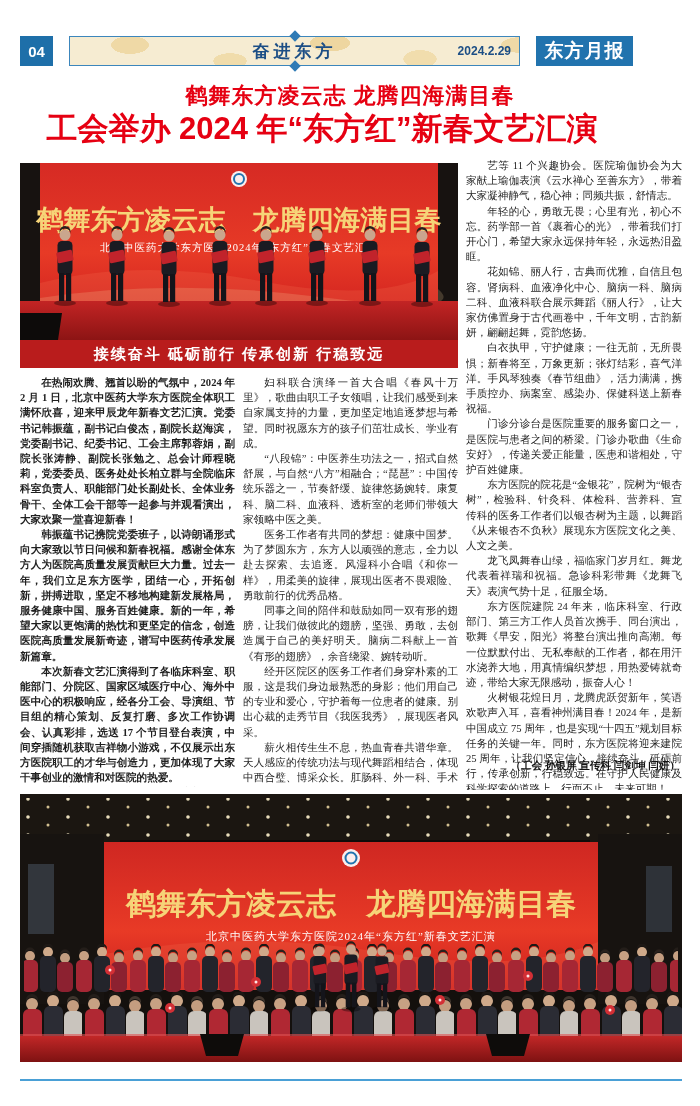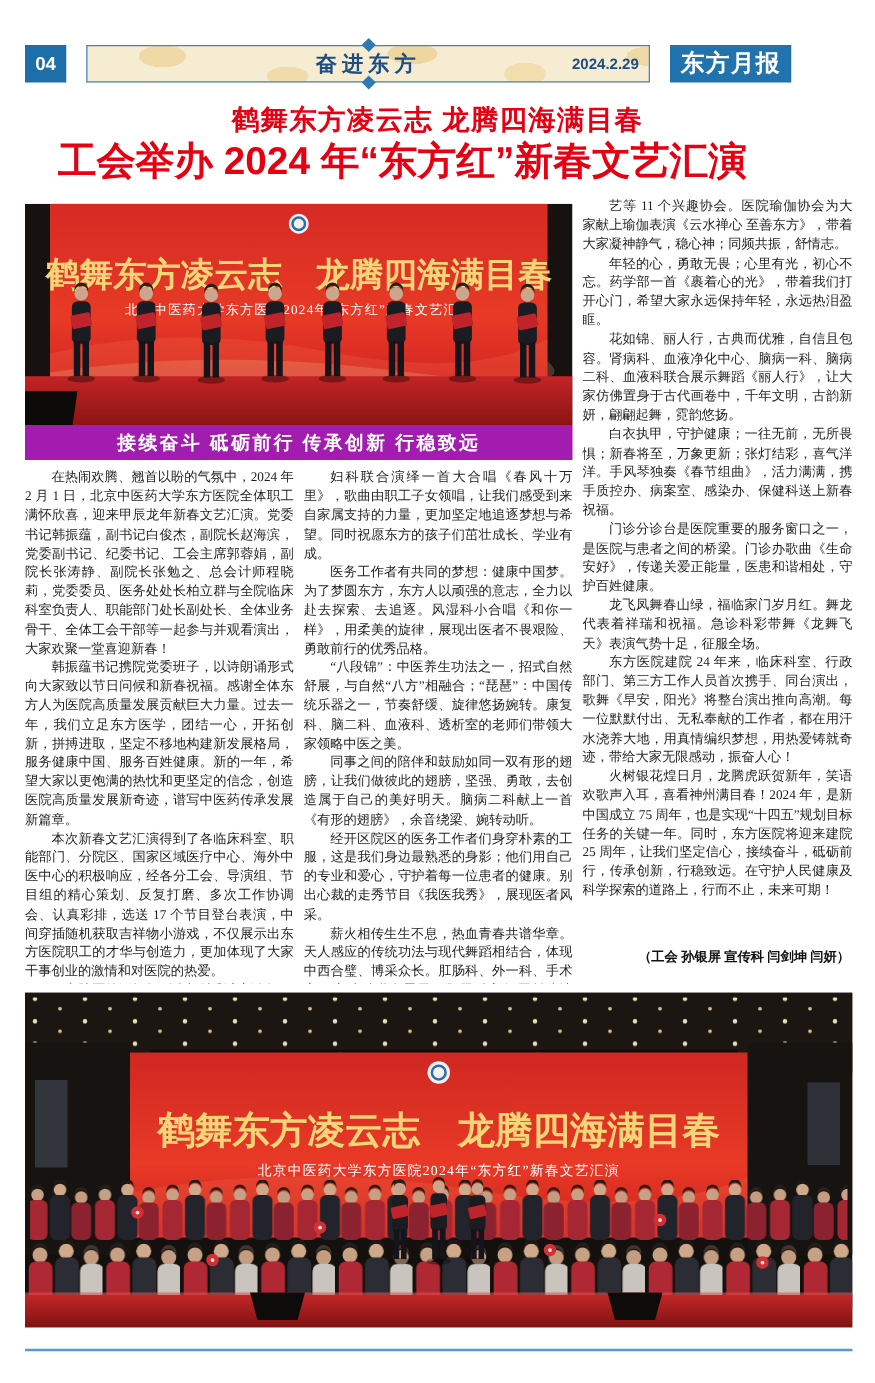--- a/index.html
+++ b/index.html
@@ -30,25 +30,25 @@
             font-size:19px;letter-spacing:1px;}
   
   .kicker{position:absolute;left:0;top:81px;width:700px;text-align:center;color:#e60012;
           font-family:"Liberation Sans",sans-serif;font-weight:bold;font-size:22px;letter-spacing:1px;}
   .main-title{position:absolute;left:0;top:108px;width:644px;text-align:center;color:#e60012;
           font-family:"Liberation Sans",sans-serif;font-weight:bold;font-size:31px;letter-spacing:0px;}
   
   .content{position:absolute;left:20px;top:158px;width:662px;display:flex;}
   .left-region{width:438px;}
   .photo-top{display:block;width:438px;height:177px;margin-top:5px;}
-  .caption-bar{width:438px;height:28px;background:#a21caf;color:#fff;display:flex;align-items:center;
+  .caption-bar{width:438px;height:28px;background:#b91c1c;color:#fff;display:flex;align-items:center;
                justify-content:center;font-family:"Liberation Sans",sans-serif;font-weight:bold;
                font-size:15px;letter-spacing:2px;}
   .two-cols{display:flex;margin-top:7px;height:412px;overflow:hidden;}
-  .colA{width:215px;margin-right:8px;}
+  .colA{width:215px;margin-right:8px;font-weight:bold;}
   .colB{width:215px;}
   .colC{width:216px;margin-left:8px;position:relative;height:632px;overflow:hidden;}
   .bodytext p{margin:0;text-indent:2em;text-align:justify;font-size:10.6px;line-height:15.2px;color:#1f1f1f;}
   .byline{position:absolute;right:2px;bottom:17px;font-weight:bold;font-size:10.6px;color:#111;}
   
   .photo-bottom{display:block;position:absolute;left:20px;top:794px;width:662px;height:268px;}
   
   .footer-rule{position:absolute;left:20px;top:1079px;width:662px;height:2px;background:#4aa0d6;}
 </style>
 </head>
@@ -121,36 +121,37 @@
       <div class="two-cols bodytext">
         <div class="colA">
           <p>在热闹欢腾、翘首以盼的气氛中，2024 年 2 月 1 日，北京中医药大学东方医院全体职工满怀欣喜，迎来甲辰龙年新春文艺汇演。党委书记韩振蕴，副书记白俊杰，副院长赵海滨，党委副书记、纪委书记、工会主席郭蓉娟，副院长张涛静、副院长张勉之、总会计师程晓莉，党委委员、医务处处长柏立群与全院临床科室负责人、职能部门处长副处长、全体业务骨干、全体工会干部等一起参与并观看演出，大家欢聚一堂喜迎新春！</p>
           <p>韩振蕴书记携院党委班子，以诗朗诵形式向大家致以节日问候和新春祝福。感谢全体东方人为医院高质量发展贡献巨大力量。过去一年，我们立足东方医学，团结一心，开拓创新，拼搏进取，坚定不移地构建新发展格局，服务健康中国、服务百姓健康。新的一年，希望大家以更饱满的热忱和更坚定的信念，创造医院高质量发展新奇迹，谱写中医药传承发展新篇章。</p>
           <p>本次新春文艺汇演得到了各临床科室、职能部门、分院区、国家区域医疗中心、海外中医中心的积极响应，经各分工会、导演组、节目组的精心策划、反复打磨、多次工作协调会、认真彩排，选送 17 个节目登台表演，中间穿插随机获取吉祥物小游戏，不仅展示出东方医院职工的才华与创造力，更加体现了大家干事创业的激情和对医院的热爱。</p>
           <p>二七院区的开场舞《张灯结彩庆新春》，激情四射、独具匠心，为“东方红”文艺汇演点燃全场气氛。</p>
 
         </div>
         <div class="colB">
           <p>妇科联合演绎一首大合唱《春风十万里》，歌曲由职工子女领唱，让我们感受到来自家属支持的力量，更加坚定地追逐梦想与希望。同时祝愿东方的孩子们茁壮成长、学业有成。</p>
+          <p>“八段锦”：中医养生功法之一，招式自然舒展，与自然“八方”相融合；“琵琶”：中国传统乐器之一，节奏舒缓、旋律悠扬婉转。康复科、脑二科、血液科、透析室的老师们带领大家领略中医之美。</p>
           <p>医务工作者有共同的梦想：健康中国梦。为了梦圆东方，东方人以顽强的意志，全力以赴去探索、去追逐。风湿科小合唱《和你一样》，用柔美的旋律，展现出医者不畏艰险、勇敢前行的优秀品格。</p>
-          <p>“八段锦”：中医养生功法之一，招式自然舒展，与自然“八方”相融合；“琵琶”：中国传统乐器之一，节奏舒缓、旋律悠扬婉转。康复科、脑二科、血液科、透析室的老师们带领大家领略中医之美。</p>
           <p>同事之间的陪伴和鼓励如同一双有形的翅膀，让我们做彼此的翅膀，坚强、勇敢，去创造属于自己的美好明天。脑病二科献上一首《有形的翅膀》，余音绕梁、婉转动听。</p>
           <p>经开区院区的医务工作者们身穿朴素的工服，这是我们身边最熟悉的身影；他们用自己的专业和爱心，守护着每一位患者的健康。别出心裁的走秀节目《我医我秀》，展现医者风采。</p>
           <p>薪火相传生生不息，热血青春共谱华章。天人感应的传统功法与现代舞蹈相结合，体现中西合璧、博采众长。肛肠科、外一科、手术室、麻醉科联合展示，肛肠科主任原创功法《武当太乙金扇功》，体现中医人“勤求古训，博采众长”的初心使命，迎来演出现场满堂彩！</p>
 
         </div>
       </div>
     </div>
 
     <div class="colC bodytext">
       <p>艺等 11 个兴趣协会。医院瑜伽协会为大家献上瑜伽表演《云水禅心 至善东方》，带着大家凝神静气，稳心神；同频共振，舒情志。</p>
       <p>年轻的心，勇敢无畏；心里有光，初心不忘。药学部一首《裹着心的光》，带着我们打开心门，希望大家永远保持年轻，永远热泪盈眶。</p>
       <p>花如锦、丽人行，古典而优雅，自信且包容。肾病科、血液净化中心、脑病一科、脑病二科、血液科联合展示舞蹈《丽人行》，让大家仿佛置身于古代画卷中，千年文明，古韵新妍，翩翩起舞，霓韵悠扬。</p>
       <p>白衣执甲，守护健康；一往无前，无所畏惧；新春将至，万象更新；张灯结彩，喜气洋洋。手风琴独奏《春节组曲》，活力满满，携手质控办、病案室、感染办、保健科送上新春祝福。</p>
       <p>门诊分诊台是医院重要的服务窗口之一，是医院与患者之间的桥梁。门诊办歌曲《生命安好》，传递关爱正能量，医患和谐相处，守护百姓健康。</p>
+      <p>东方医院的院花是“金银花”，院树为“银杏树”，检验科、针灸科、体检科、营养科、宣传科的医务工作者们以银杏树为主题，以舞蹈《从来银杏不负秋》展现东方医院文化之美、人文之美。</p>
       <p>龙飞凤舞春山绿，福临家门岁月红。舞龙代表着祥瑞和祝福。急诊科彩带舞《龙舞飞天》表演气势十足，征服全场。</p>
       <p>东方医院建院 24 年来，临床科室、行政部门、第三方工作人员首次携手、同台演出，歌舞《早安，阳光》将整台演出推向高潮。每一位默默付出、无私奉献的工作者，都在用汗水浇养大地，用真情编织梦想，用热爱铸就奇迹，带给大家无限感动，振奋人心！</p>
       <p>火树银花煌日月，龙腾虎跃贺新年，笑语欢歌声入耳，喜看神州满目春！2024 年，是新中国成立 75 周年，也是实现“十四五”规划目标任务的关键一年。同时，东方医院将迎来建院 25 周年，让我们坚定信心，接续奋斗，砥砺前行，传承创新，行稳致远。在守护人民健康及科学探索的道路上，行而不止，未来可期！</p>
       <div class="byline">（工会 孙银屏 宣传科 闫剑坤 闫妍）</div>
     </div>
   </div>
 
   <svg class="photo-bottom" viewBox="0 0 662 268" xmlns="http://www.w3.org/2000/svg">
     <defs>
       <linearGradient id="redbg2" x1="0" y1="0" x2="0" y2="1">

